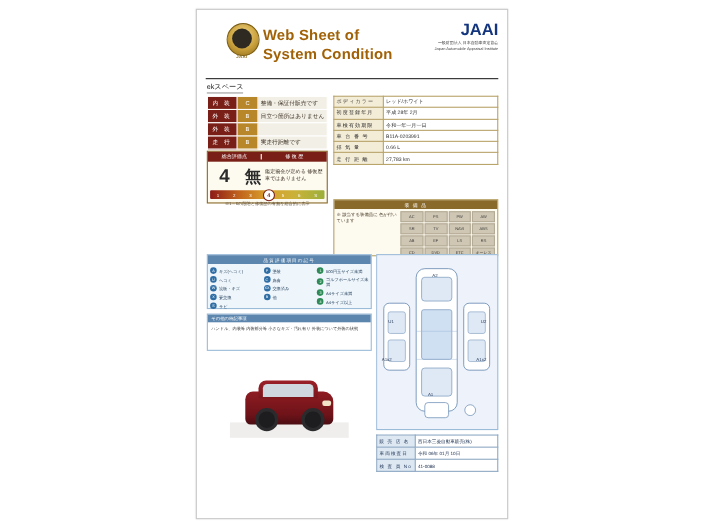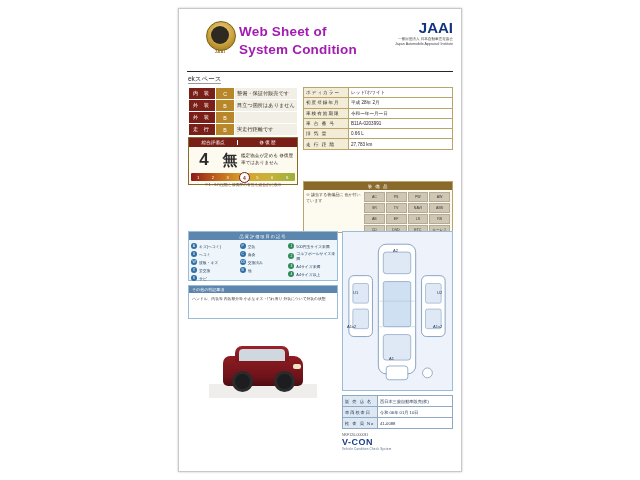--- a/index.html
+++ b/index.html
@@ -16,21 +16,21 @@
   }
   .side-l{position:absolute;left:0;top:0;width:178px;height:480px;background:#fff;}
   .side-r{position:absolute;left:462px;top:0;width:178px;height:480px;background:#fff;}
 
   
   .hdr{
     position:absolute;left:8px;top:8px;width:266px;height:54px;
     border-bottom:1px solid #262626;
   }
   .hdr-title{
-    position:absolute;left:52px;top:7px;width:160px;color:#a21caf;
+    position:absolute;left:52px;top:7px;width:160px;color:#a16207;
   }
   .hdr-title .l1{font-size:13.5px;font-weight:bold;letter-spacing:.2px;line-height:15px;}
   .hdr-title .l2{font-size:13.5px;font-weight:bold;letter-spacing:.2px;line-height:15px;margin-top:3px;}
   .emblem{
     position:absolute;left:16px;top:4px;width:34px;height:34px;
   }
   .emblem .ring{
     position:absolute;left:3px;top:0;width:28px;height:28px;border-radius:50%;
     background:radial-gradient(circle at 50% 35%, #f3d88a 0%, #caa13c 55%, #8c6a17 100%);
     border:1px solid #7d5f16;
@@ -471,19 +471,14 @@
       <td class="k">車両検査日</td>
       <td class="v">令和 06年 01月 10日</td>
     </tr>
     <tr>
       <td class="k">検 査 員 No</td>
       <td class="v">41-0088</td>
     </tr>
   </tbody>
     </table>
 
-  <div class="vcon">
-    <div class="code">NKF120-000031</div>
-    <div class="name">V-CON</div>
-    <div class="sub">Vehicle Condition Check System</div>
-  </div>
 
 </div>
 
 </body></html>

